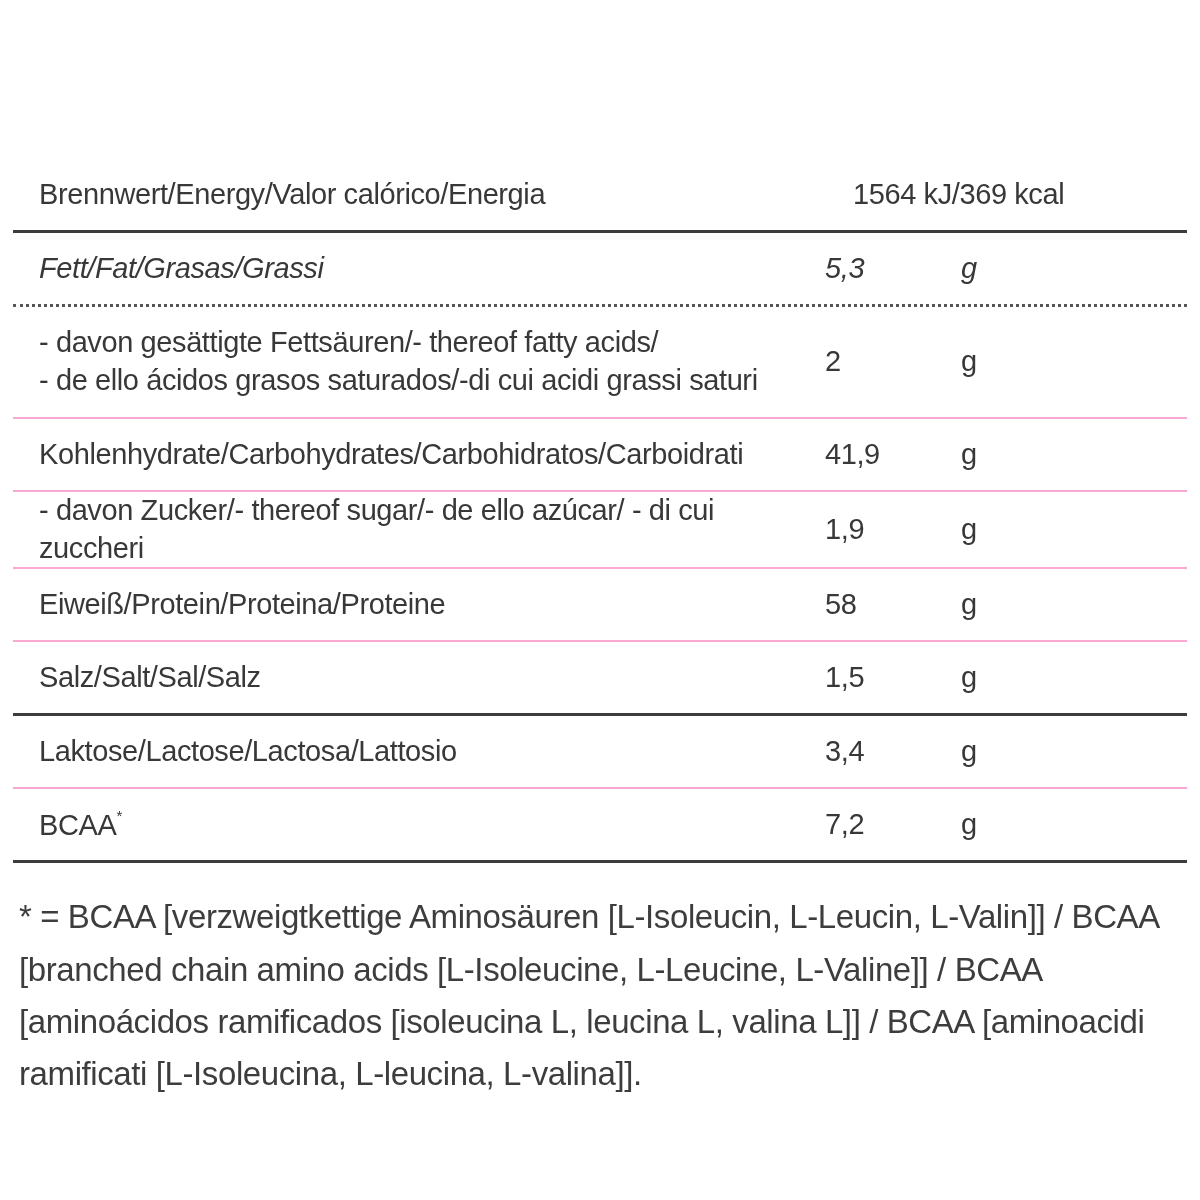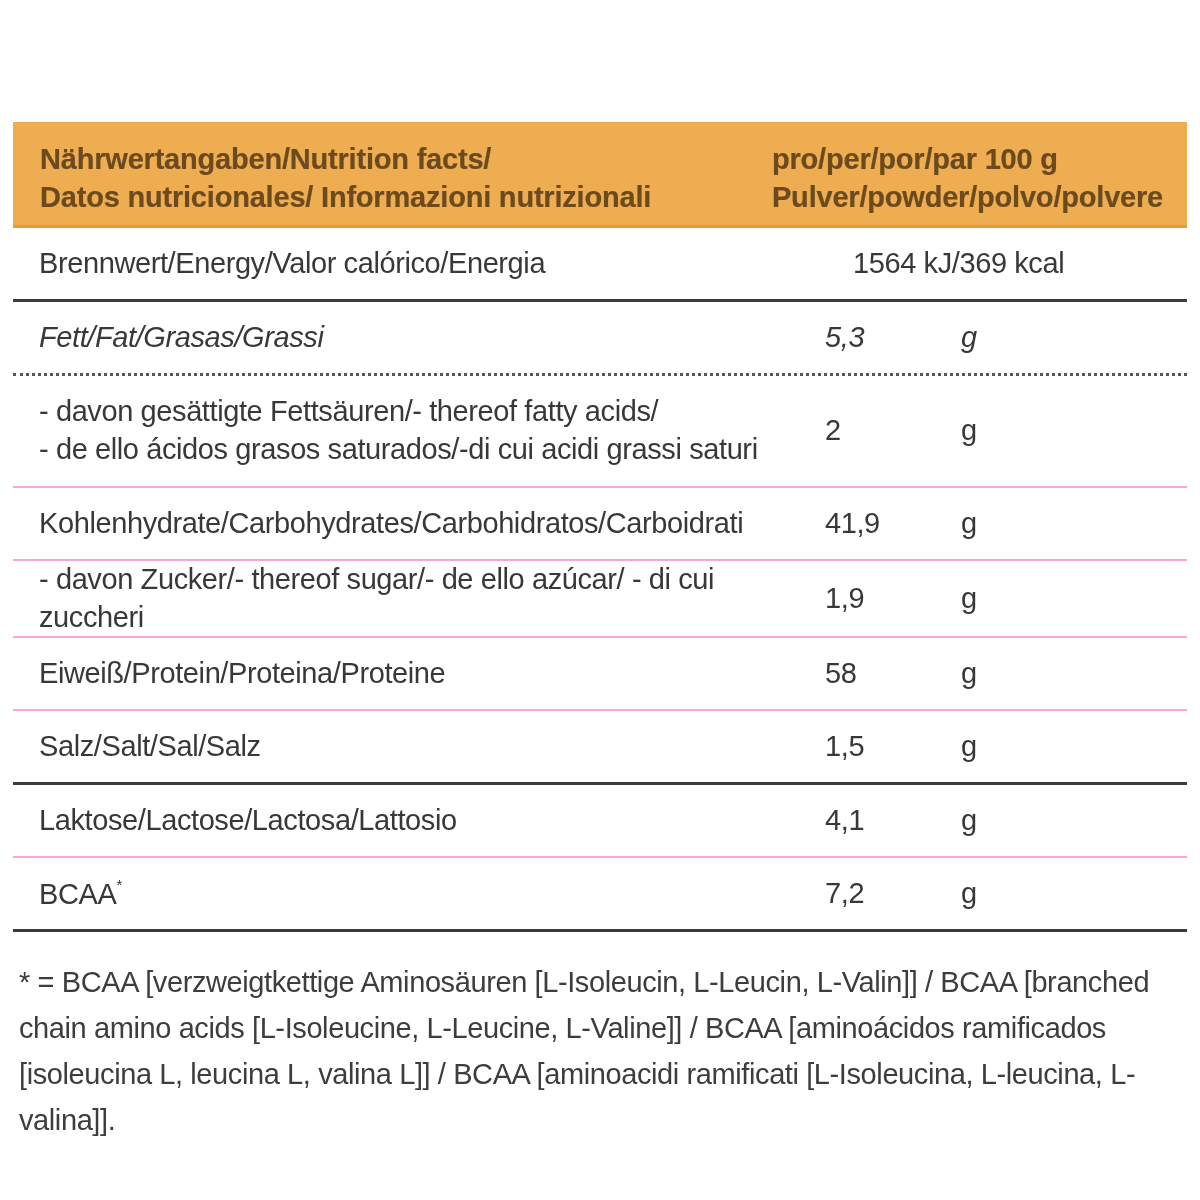--- a/index.html
+++ b/index.html
@@ -26,21 +26,21 @@
     padding: 10px 24px 0 27px;
     color: #6B4A1E;
     font-size: 29px;
     line-height: 1.28;
     letter-spacing: -0.2px;
     font-weight: bold;
     -webkit-text-stroke: 0.2px #6B4A1E;
   }
   .band .band-right { text-align: left; }
   
-  .table { width: 100%; }
+  .table { width: 100%; margin-top: 37px; }
   .row {
     display: grid;
     grid-template-columns: 1fr 100px 262px;
     align-items: center;
     min-height: 71px;
     border-bottom: 2px solid #f9a8d4;
     font-size: 29px;
     letter-spacing: -0.4px;
     line-height: 1.3;
   }
@@ -49,41 +49,31 @@
   .row.sep-thick  { border-bottom: 3px solid #3C3C3C; }
   .cell-label { padding-left: 26px; }
   .cell-label .l2 { display: block; }
   .cell-label sup { font-size: 15px; vertical-align: 14px; letter-spacing: 0; }
   .cell-value { white-space: nowrap; }
   .cell-value.merged { grid-column: 2 / 4; text-align: left; padding-left: 28px; }
   .cell-unit { padding-left: 36px; }
   
   .footnote {
     margin: 28px 8px 0 6px;
-    font-size: 29px;
+    font-size: 33px;
     letter-spacing: -0.4px;
     line-height: 1.58;
     color: #3D3D3D;
   }
 </style>
 </head>
 <body>
 
 <div class="page">
 
-  <header class="band">
-    <div class="band-left">
-      <div>Nährwertangaben/Nutrition facts/</div>
-      <div>Datos nutricionales/ Informazioni nutrizionali</div>
-    </div>
-    <div class="band-right">
-      <div>pro/per/por/par 100 g</div>
-      <div>Pulver/powder/polvo/polvere</div>
-    </div>
-  </header>
 
   <main class="table" id="rows">
   <div class="row sep-thick">
     <div class="cell-label"><span class="l1">Brennwert/Energy/Valor calórico/Energia</span></div>
     <div class="cell-value merged">1564 kJ/369 kcal</div>
 
   </div>
 
   <div class="row sep-dotted">
     <div class="cell-label"><span class="l1">Fett/Fat/Grasas/Grassi</span></div>
@@ -116,21 +106,21 @@
   </div>
 
   <div class="row sep-thick">
     <div class="cell-label"><span class="l1">Salz/Salt/Sal/Salz</span></div>
     <div class="cell-value">1,5</div>
     <div class="cell-unit">g</div>
   </div>
 
   <div class="row sep-solid">
     <div class="cell-label"><span class="l1">Laktose/Lactose/Lactosa/Lattosio</span></div>
-    <div class="cell-value">4,1</div>
+    <div class="cell-value">3,4</div>
     <div class="cell-unit">g</div>
   </div>
 
   <div class="row sep-thick">
     <div class="cell-label"><span class="l1">BCAA</span><sup class="label-sup">*</sup></div>
     <div class="cell-value">7,2</div>
     <div class="cell-unit">g</div>
   </div>
 </main>
 

